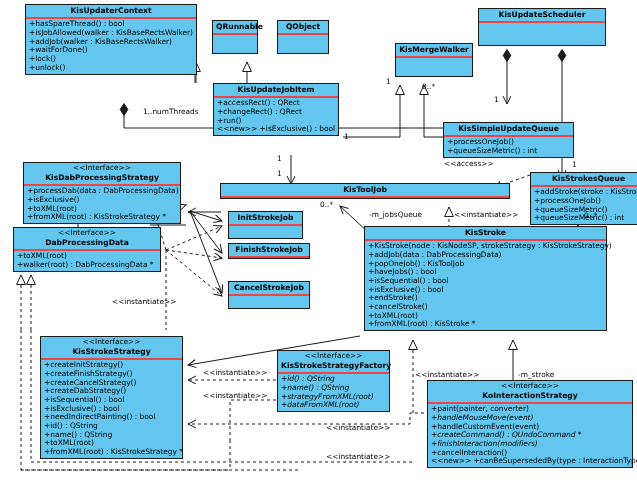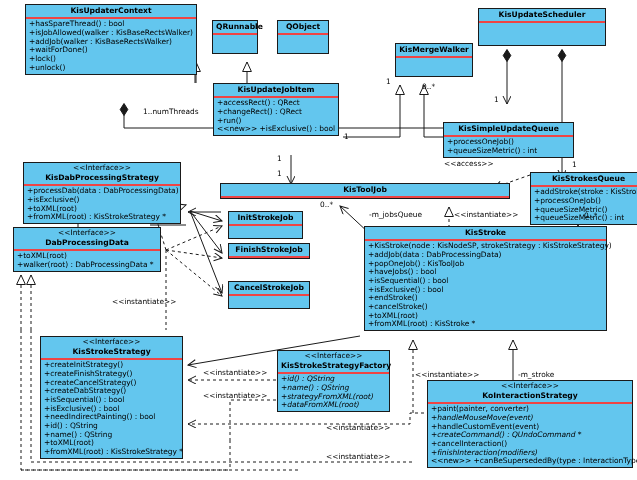--- a/index.html
+++ b/index.html
@@ -305,22 +305,22 @@
   <div class="uml" style="left:427px;top:380px;width:206px;">
     <div class="hdr withstereo">
       <span class="stereo">&lt;&lt;Interface&gt;&gt;</span>
       <span class="nm">KoInteractionStrategy</span>
     </div>
     <div class="body">
       <div class="m">+paint(painter, converter)</div>
       <div class="m it">+handleMouseMove(event)</div>
       <div class="m">+handleCustomEvent(event)</div>
       <div class="m it">+createCommand() : QUndoCommand *</div>
+      <div class="m it">+finishInteraction(modifiers)</div>
       <div class="m">+cancelInteraction()</div>
-      <div class="m it">+finishInteraction(modifiers)</div>
       <div class="m">&lt;&lt;new&gt;&gt; +canBeSupersededBy(type : InteractionType)</div>
     </div>
   </div>
 
   <div class="lbl" style="left:143px;top:108px;">1..numThreads</div>
   <div class="lbl" style="left:344px;top:133px;">1</div>
   <div class="lbl" style="left:277px;top:155px;">1</div>
   <div class="lbl" style="left:277px;top:170px;">1</div>
   <div class="lbl" style="left:386px;top:78px;">1</div>
   <div class="lbl" style="left:422px;top:83px;">0..*</div>

